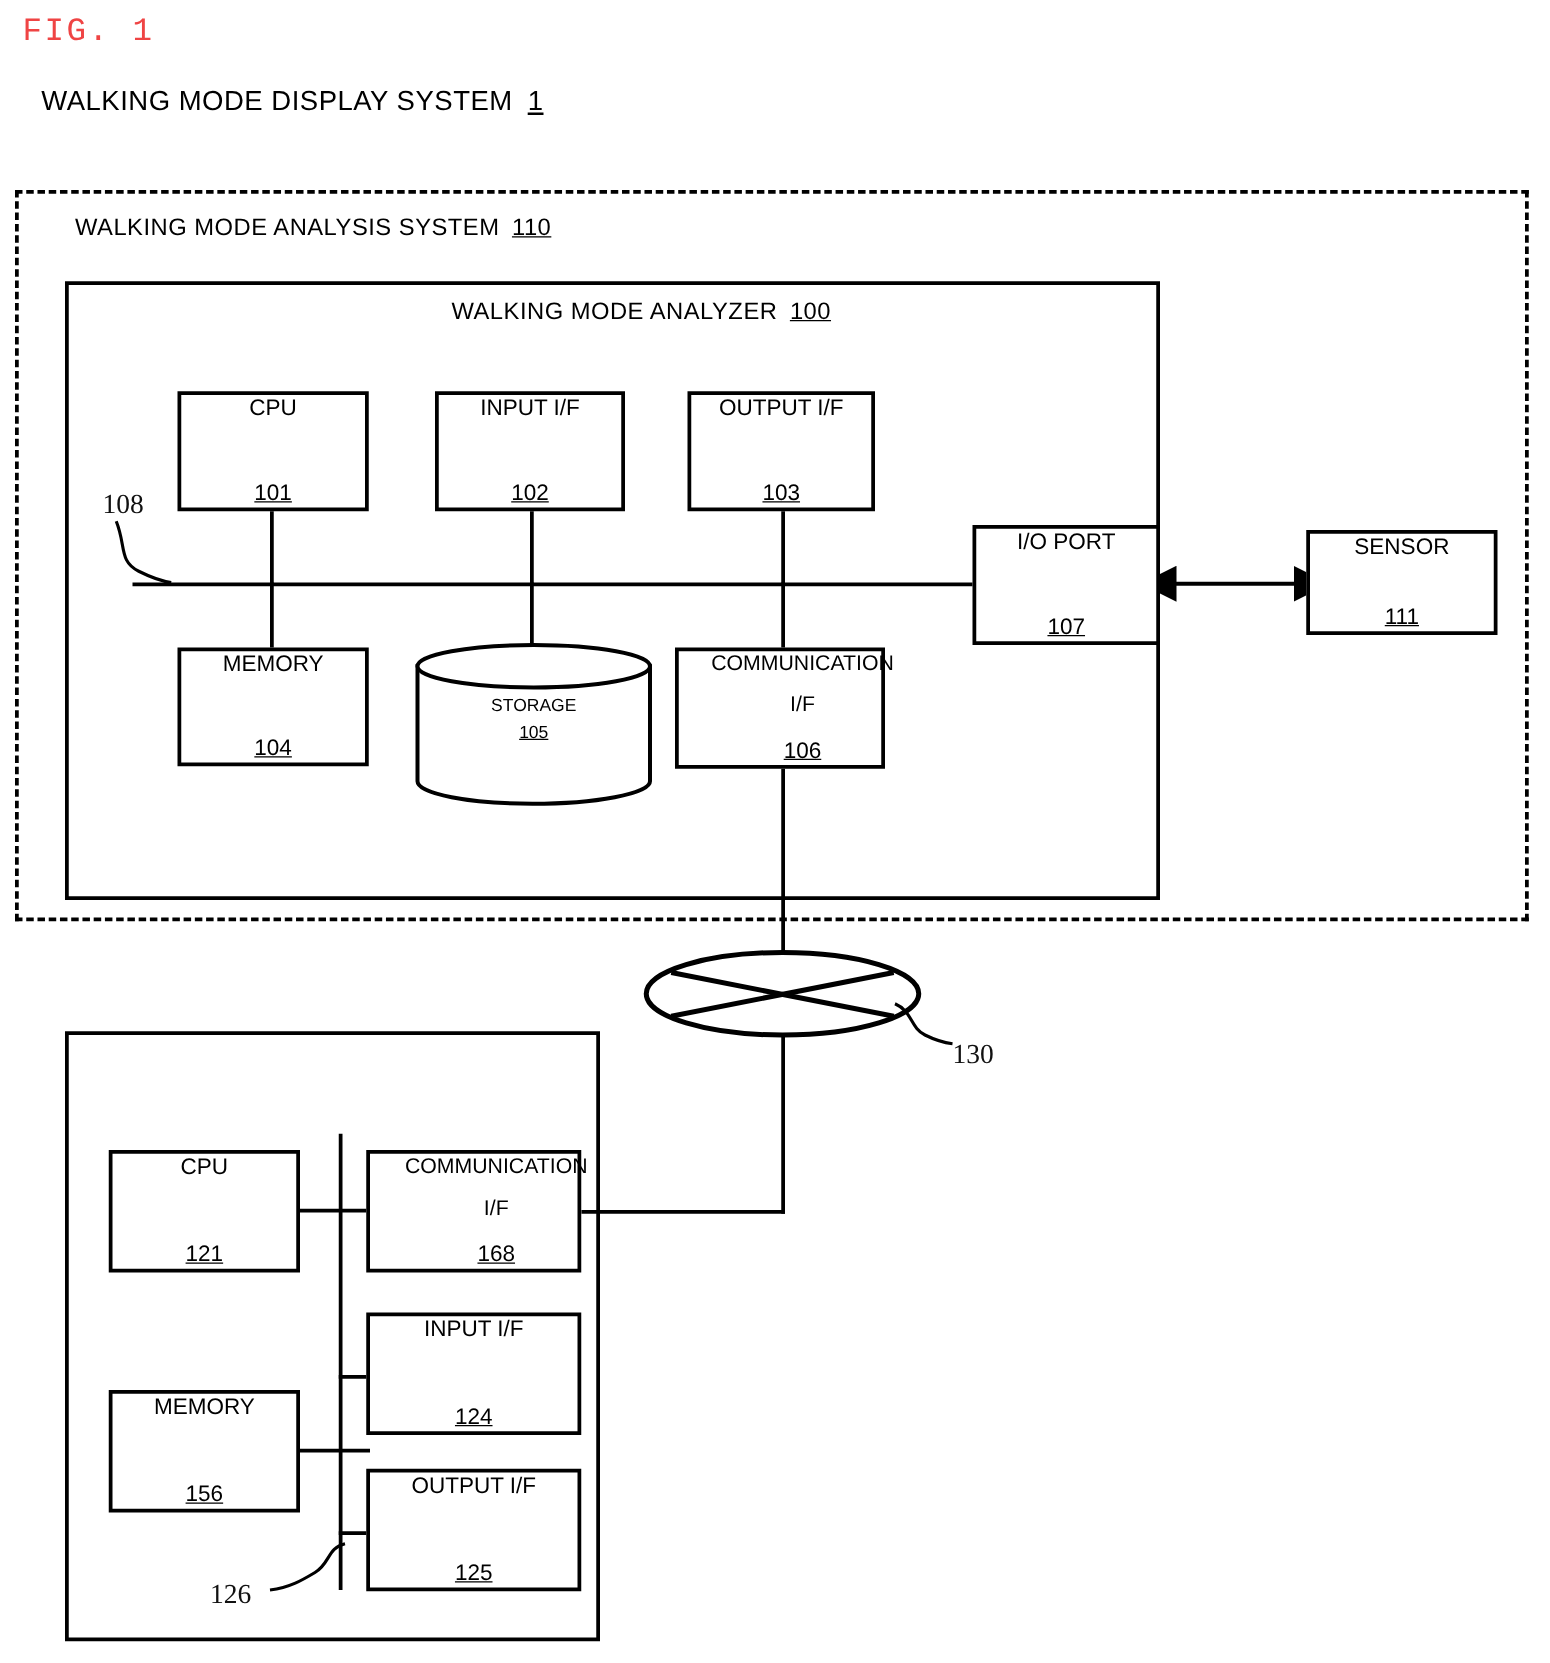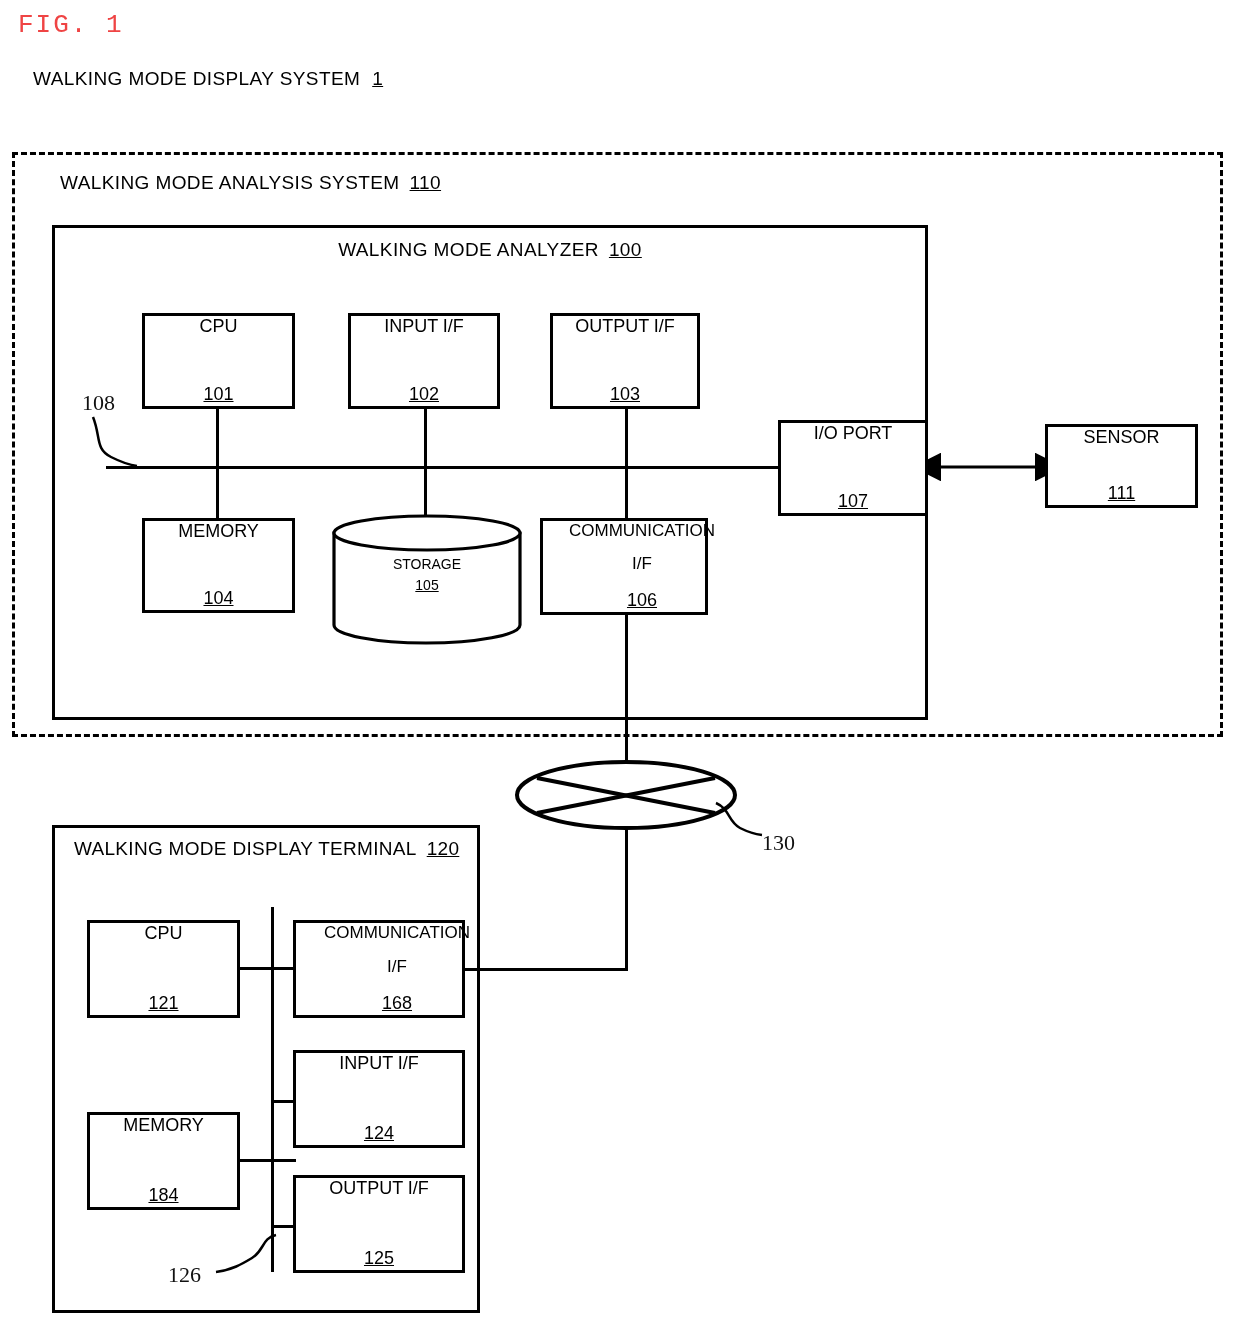--- a/index.html
+++ b/index.html
@@ -22,21 +22,21 @@
     top: 10px;
     font-family: "Liberation Mono", monospace;
     font-size: 26px;
     letter-spacing: 2px;
     color: #ef4444;
   }
   .sys-title {
     position: absolute;
     left: 33px;
     top: 68px;
-    font-size: 19px;
+    font-size: 22px;
     letter-spacing: 0.4px;
     white-space: nowrap;
   }
   .sys-title .num {
     text-decoration: underline;
     margin-left: 12px;
   }
   .outer-dashed {
     position: absolute;
     left: 12px;
@@ -69,20 +69,21 @@
     background: transparent;
   }
   .analyzer-title {
     position: absolute;
     left: 52px;
     top: 239px;
     width: 876px;
     text-align: center;
     font-size: 19px;
     letter-spacing: 0.4px;
+    padding-left: 23px;
   }
   .analyzer-title .num {
     text-decoration: underline;
     margin-left: 10px;
   }
   .terminal-box {
     position: absolute;
     left: 52px;
     top: 825px;
     width: 428px;
@@ -244,23 +245,20 @@
     <ellipse cx="113" cy="38" rx="109" ry="33" fill="#ffffff" stroke="#000" stroke-width="4"></ellipse>
     <path d="M24,21 L202,56" stroke="#000" stroke-width="4" fill="none"></path>
     <path d="M24,56 L202,21" stroke="#000" stroke-width="4" fill="none"></path>
   </svg>
   <div class="refnum" style="left:762px; top:830px;">130</div>
   <svg class="leader" style="left:714px; top:800px;" width="62" height="50" viewBox="0 0 62 50">
     <path d="M2,3 C16,9 14,22 26,28 C34,32 40,34 48,35" fill="none" stroke="#000" stroke-width="2.5"></path>
   </svg>
 
   <div class="terminal-box"></div>
-  <div class="terminal-title">
-    <span>WALKING MODE DISPLAY TERMINAL</span><span class="num">120</span>
-  </div>
 
   <div class="line vline" style="left:271px; top:907px; height:365px;"></div>
   <div class="refnum" style="left:168px; top:1262px;">126</div>
   <svg class="leader" style="left:210px; top:1232px;" width="68" height="50" viewBox="0 0 68 50">
     <path d="M66,3 C52,6 54,19 42,26 C32,32 22,38 6,40" fill="none" stroke="#000" stroke-width="2.5"></path>
   </svg>
 
   <div class="node" style="left:87px; top:920px; width:153px; height:98px;">
     <span class="lbl">CPU</span>
     <span class="num">121</span>
@@ -268,21 +266,21 @@
   <div class="line hline" style="left:238px; top:967px; width:58px;"></div>
 
   <div class="node tight" style="left:293px; top:920px; width:172px; height:98px;">
     <span class="lbl">COMMUNICATION</span>
     <span class="lbl">I/F</span>
     <span class="num">168</span>
   </div>
 
   <div class="node" style="left:87px; top:1112px; width:153px; height:98px;">
     <span class="lbl">MEMORY</span>
-    <span class="num">184</span>
+    <span class="num">156</span>
   </div>
   <div class="line hline" style="left:238px; top:1159px; width:58px;"></div>
 
   <div class="node" style="left:293px; top:1050px; width:172px; height:98px;">
     <span class="lbl">INPUT I/F</span>
     <span class="num">124</span>
   </div>
   <div class="line hline" style="left:271px; top:1100px; width:25px;"></div>
 
   <div class="node" style="left:293px; top:1175px; width:172px; height:98px;">

